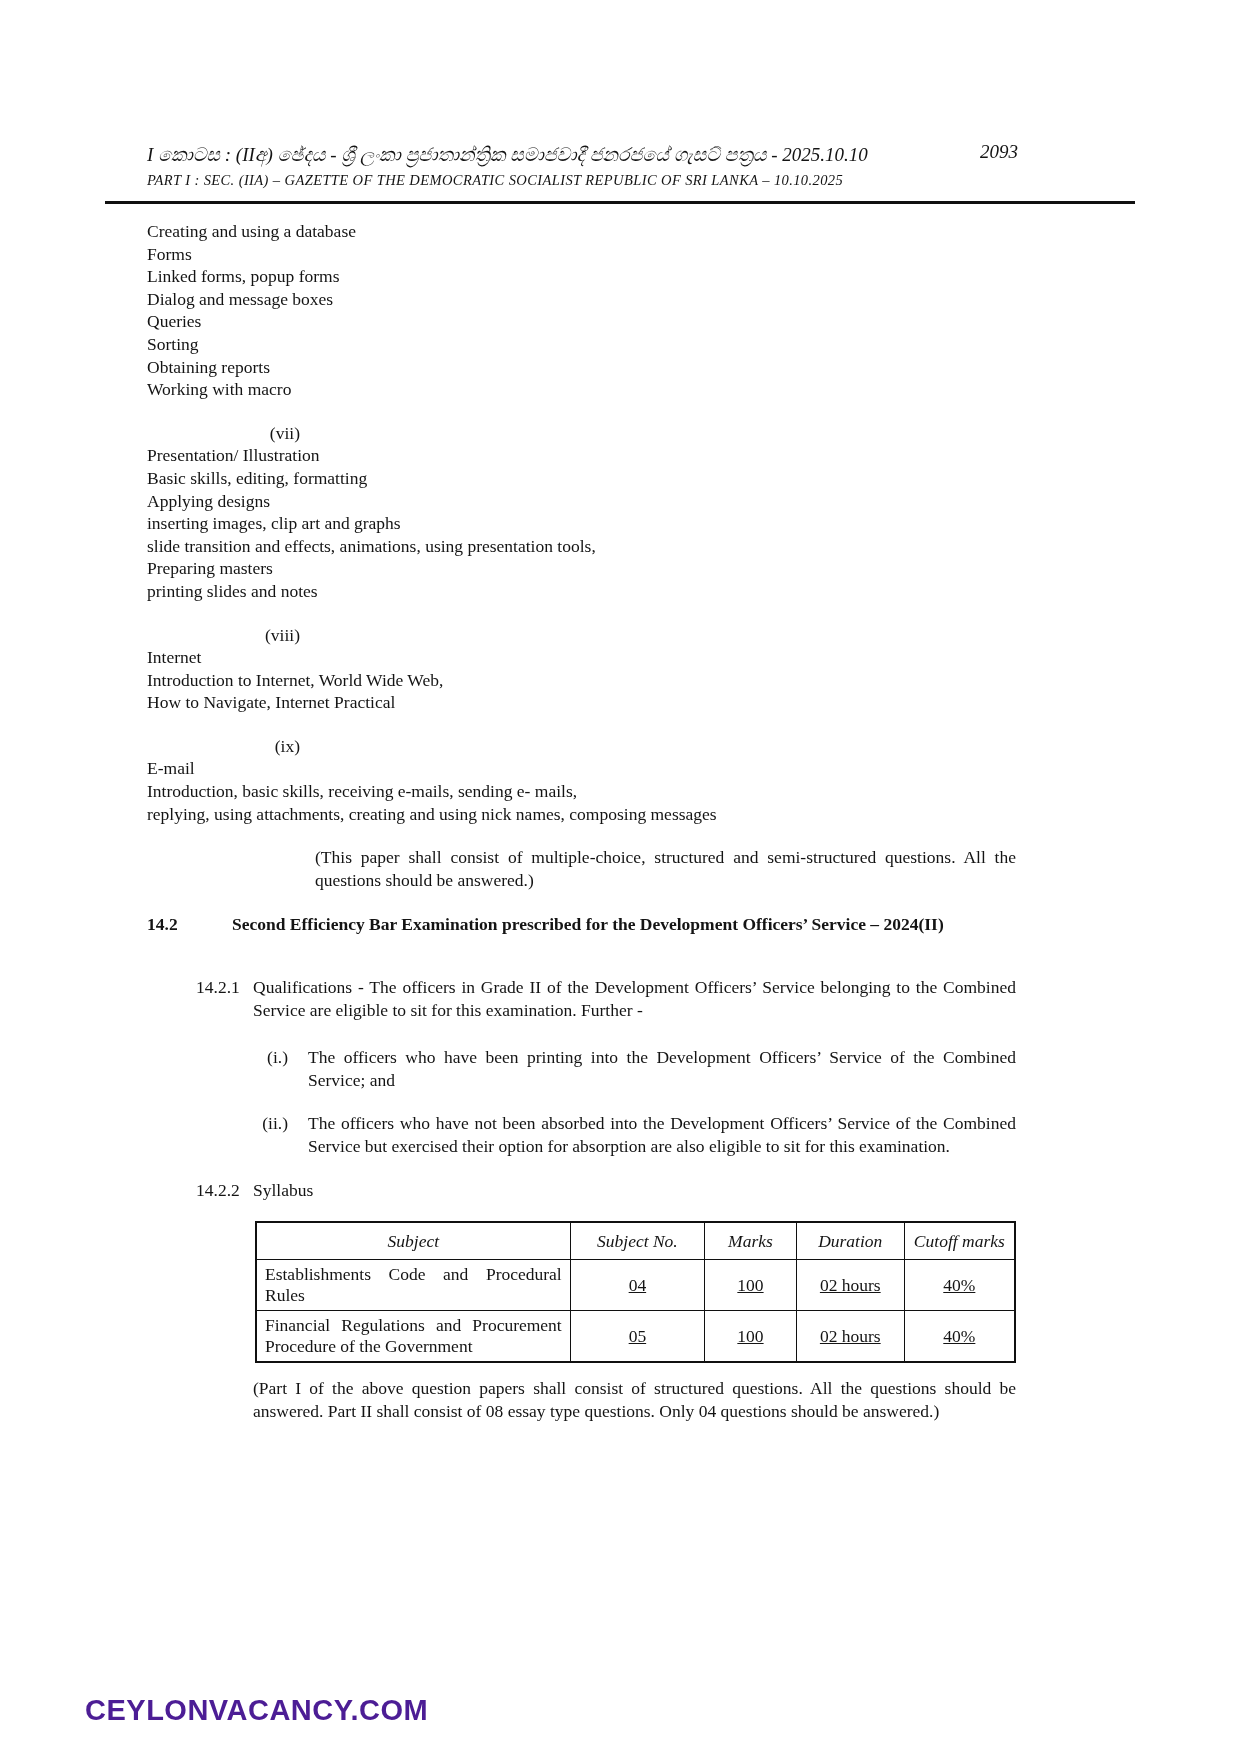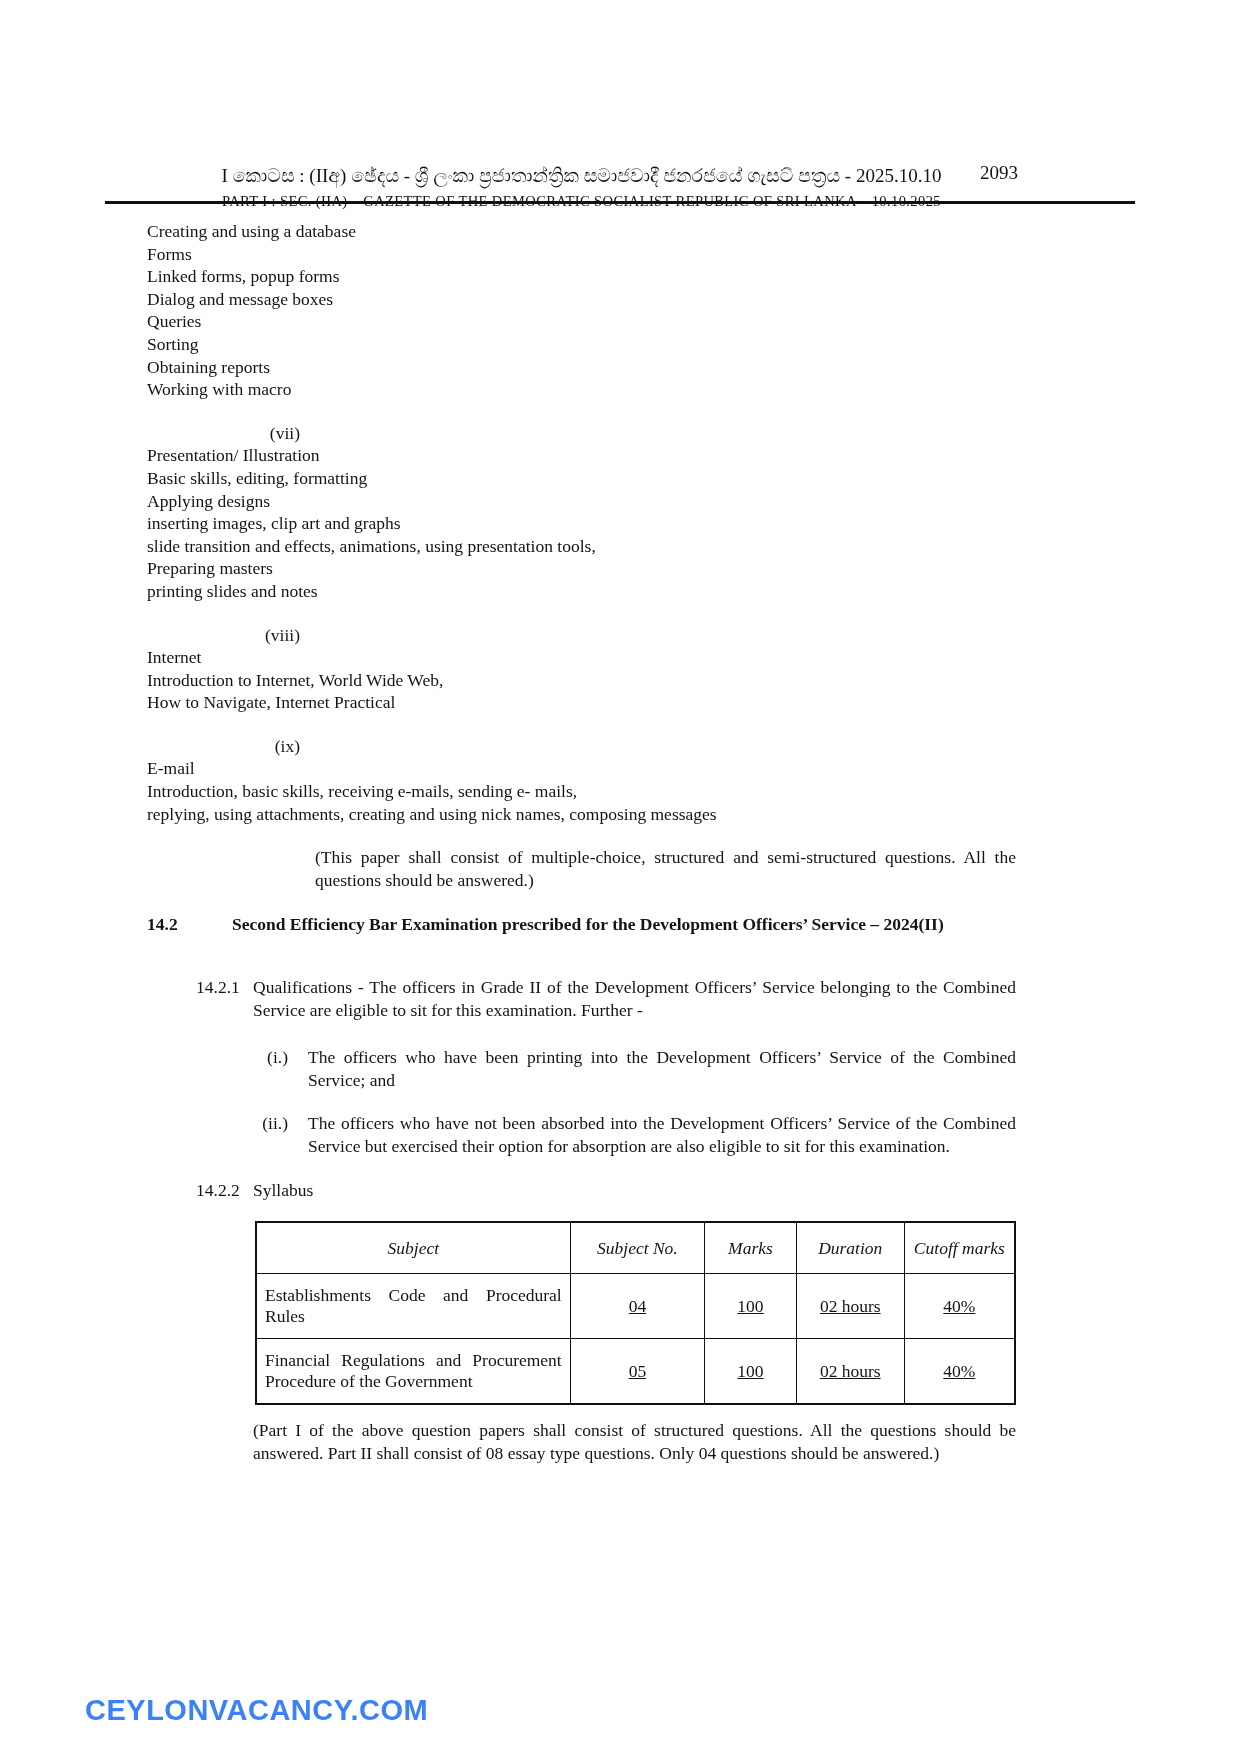--- a/index.html
+++ b/index.html
@@ -7,22 +7,22 @@
     position:relative;
     width:1240px; height:1754px;
     margin:0 auto;
     background:#ffffff;
     font-family:"Liberation Serif", serif;
     color:#141414;
     overflow:hidden;
   }
   
   .header-zone {
-    position:absolute; top:164px; left:147px; width:869px;
-    text-align:center;
+    position:absolute; top:143px; left:147px; width:869px;
+    font-style:italic;
   }
   .sinhala-line { font-size:19px; line-height:24px; white-space:nowrap; }
   .page-number { position:absolute; right:-2px; top:-2px; font-size:19px; }
   .english-line { font-size:14.5px; letter-spacing:0.4px; margin-top:5px; white-space:nowrap; }
   .header-rule {
     position:absolute; top:201px; left:105px; width:1030px;
     border-top:3px solid #101010;
   }
   
   .body-zone {
@@ -54,21 +54,21 @@
   
   .exam-table {
     margin-left:108px; width:761px;
     border-collapse:collapse;
     border:2px solid #101010;
     margin-bottom:14px;
   }
   .exam-table th, .exam-table td {
     border:1px solid #101010;
     font-size:17.5px;
-    padding:10px 8px;
+    padding:3px 8px;
   }
   .exam-table th {
     font-style:italic; font-weight:normal;
     height:30px; text-align:center;
   }
   .exam-table td { height:44px; }
   .cell-subject { text-align:justify; line-height:21px; }
   .cell-center { text-align:center;text-decoration:underline; }
   
   .watermark {
@@ -195,15 +195,15 @@
           <td class="cell-center">02 hours</td>
           <td class="cell-center">40%</td>
         </tr>
       </tbody>
     </table>
 
     <p class="note-para" style="margin-left:106px;">(Part I of the above question papers shall consist of structured questions. All the questions should be answered.  Part II shall consist of 08 essay type questions. Only 04 questions should be answered.)</p>
 
   </div>
 
-  <div class="watermark" style="color: #3b82f6;">CEYLONVACANCY.COM</div>
+  <div class="watermark" style="color: #4c1d95;">CEYLONVACANCY.COM</div>
 
 </div>
 
 </body></html>

